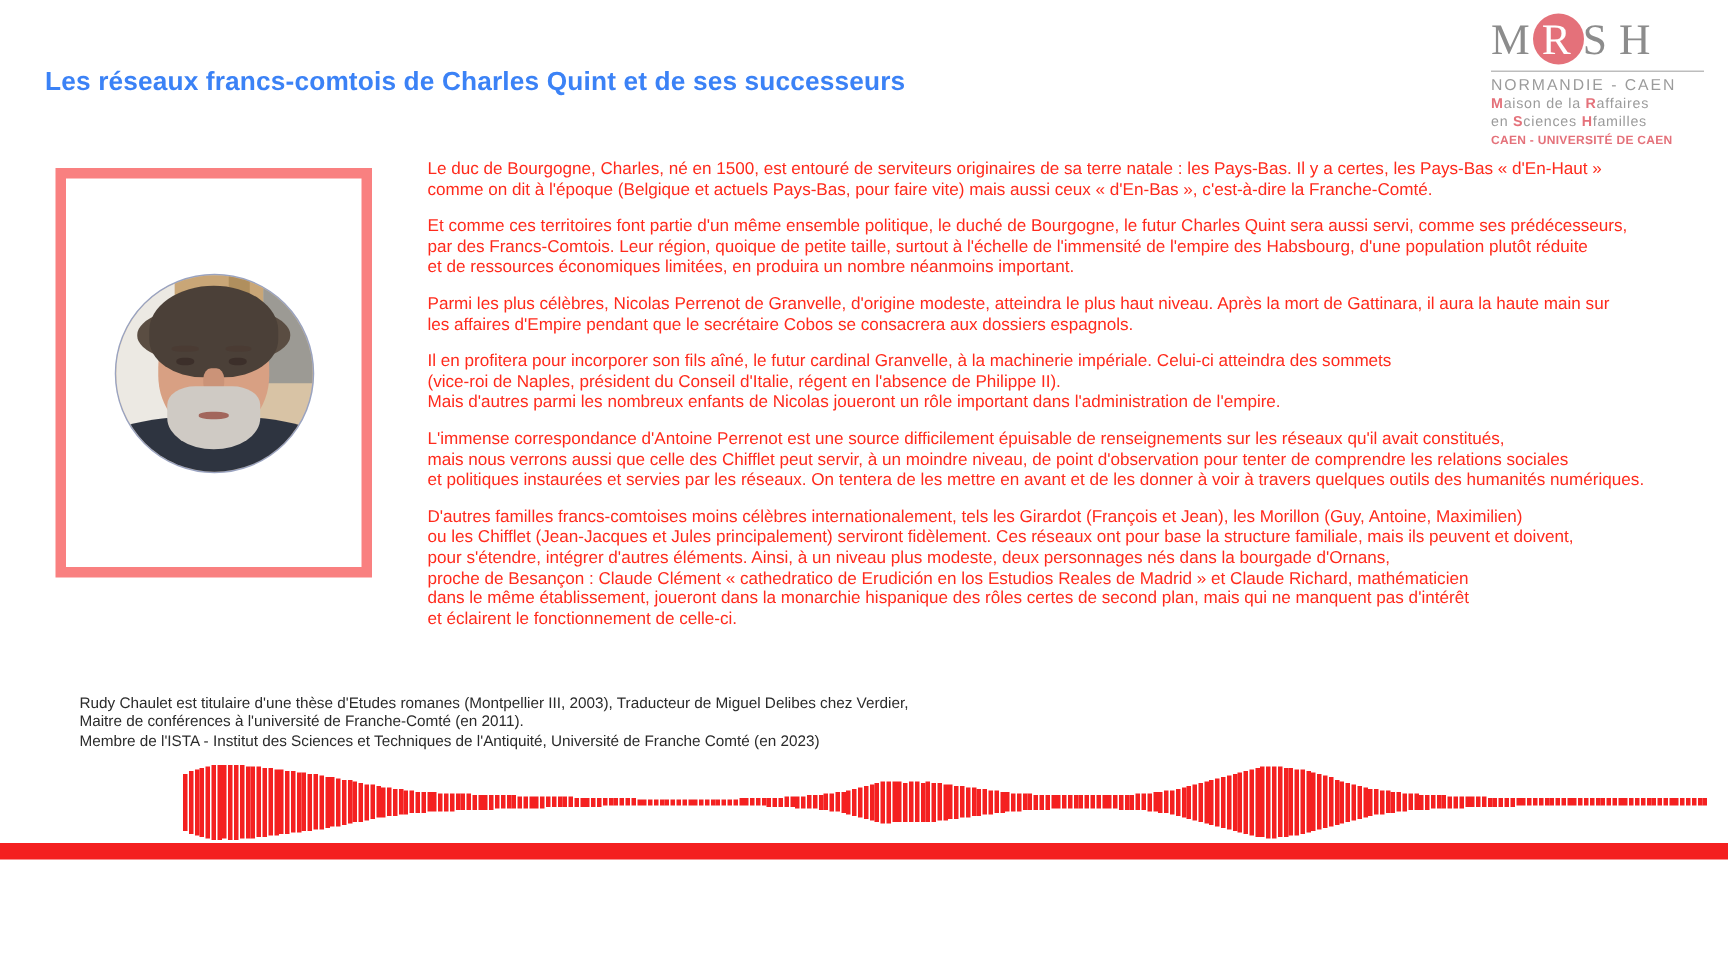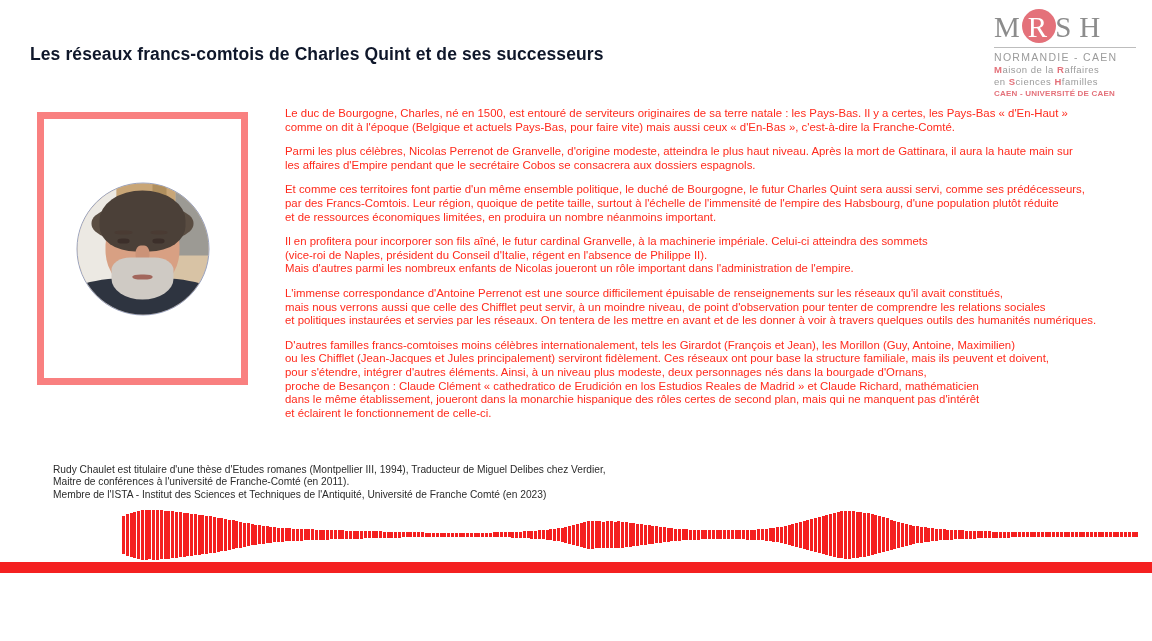--- a/index.html
+++ b/index.html
@@ -16,21 +16,21 @@
     background: #ffffff;
   }
 
   
   #page-title {
     position: absolute;
     left: 30px;
     top: 44px;
     font-size: 17.5px;
     font-weight: bold;
-    color: #0f172a;
+    color: #3b82f6;
     letter-spacing: 0.1px;
     white-space: nowrap;
   }
 
   
   #logo {
     position: absolute;
     right: 16px;
     top: 10px;
     width: 150px;
@@ -230,40 +230,40 @@
     <span class="av-eye r"></span>
     <span class="av-nose"></span>
     <span class="av-beard"></span>
     <span class="av-mouth"></span>
   </div>
 </div>
 
 <div id="body-text">
   <p>Le duc de Bourgogne, Charles, né en 1500, est entouré de serviteurs originaires de sa terre natale : les Pays-Bas. Il y a certes, les Pays-Bas « d'En-Haut »
 comme on dit à l'époque (Belgique et actuels Pays-Bas, pour faire vite) mais aussi ceux « d'En-Bas », c'est-à-dire la Franche-Comté.</p>
-  <p>Parmi les plus célèbres, Nicolas Perrenot de Granvelle, d'origine modeste, atteindra le plus haut niveau. Après la mort de Gattinara, il aura la haute main sur
- les affaires d'Empire pendant que le secrétaire Cobos se consacrera aux dossiers espagnols.</p>
   <p>Et comme ces territoires font partie d'un même ensemble politique, le duché de Bourgogne, le futur Charles Quint sera aussi servi, comme ses prédécesseurs,
 par des Francs-Comtois. Leur région, quoique de petite taille, surtout à l'échelle de l'immensité de l'empire des Habsbourg, d'une population plutôt réduite
 et de ressources économiques limitées, en produira un nombre néanmoins important.</p>
+  <p>Parmi les plus célèbres, Nicolas Perrenot de Granvelle, d'origine modeste, atteindra le plus haut niveau. Après la mort de Gattinara, il aura la haute main sur
+ les affaires d'Empire pendant que le secrétaire Cobos se consacrera aux dossiers espagnols.</p>
   <p>Il en profitera pour incorporer son fils aîné, le futur cardinal Granvelle, à la machinerie impériale. Celui-ci atteindra des sommets
 (vice-roi de Naples, président du Conseil d'Italie, régent en l'absence de Philippe II).
 Mais d'autres parmi les nombreux enfants de Nicolas joueront un rôle important dans l'administration de l'empire.</p>
   <p>L'immense correspondance d'Antoine Perrenot est une source difficilement épuisable de renseignements sur les réseaux qu'il avait constitués,
 mais nous verrons aussi que celle des Chifflet peut servir, à un moindre niveau, de point d'observation pour tenter de comprendre les relations sociales
 et politiques instaurées et servies par les réseaux. On tentera de les mettre en avant et de les donner à voir à travers quelques outils des humanités numériques.</p>
   <p>D'autres familles francs-comtoises moins célèbres internationalement, tels les Girardot (François et Jean), les Morillon (Guy, Antoine, Maximilien)
 ou les Chifflet (Jean-Jacques et Jules principalement) serviront fidèlement. Ces réseaux ont pour base la structure familiale, mais ils peuvent et doivent,
 pour s'étendre, intégrer d'autres éléments. Ainsi, à un niveau plus modeste, deux personnages nés dans la bourgade d'Ornans,
 proche de Besançon : Claude Clément « cathedratico de Erudición en los Estudios Reales de Madrid » et Claude Richard, mathématicien
 dans le même établissement, joueront dans la monarchie hispanique des rôles certes de second plan, mais qui ne manquent pas d'intérêt
 et éclairent le fonctionnement de celle-ci.</p>
 </div>
 
-<div id="bio">Rudy Chaulet est titulaire d'une thèse d'Etudes romanes (Montpellier III, 1994), Traducteur de Miguel Delibes chez Verdier,
+<div id="bio">Rudy Chaulet est titulaire d'une thèse d'Etudes romanes (Montpellier III, 2003), Traducteur de Miguel Delibes chez Verdier,
 Maitre de conférences à l'université de Franche-Comté (en 2011).
 Membre de l'ISTA - Institut des Sciences et Techniques de l'Antiquité, Université de Franche Comté (en 2023)</div>
 
 <div id="waveform">
     <span class="bar" style="height: 38px; background: rgb(244, 32, 32);"></span>
     <span class="bar" style="height: 42px; background: rgb(244, 32, 32);"></span>
     <span class="bar" style="height: 44px; background: rgb(244, 32, 32);"></span>
     <span class="bar" style="height: 46px; background: rgb(244, 32, 32);"></span>
     <span class="bar" style="height: 48px; background: rgb(244, 32, 32);"></span>
     <span class="bar" style="height: 50px; background: rgb(244, 32, 32);"></span>

